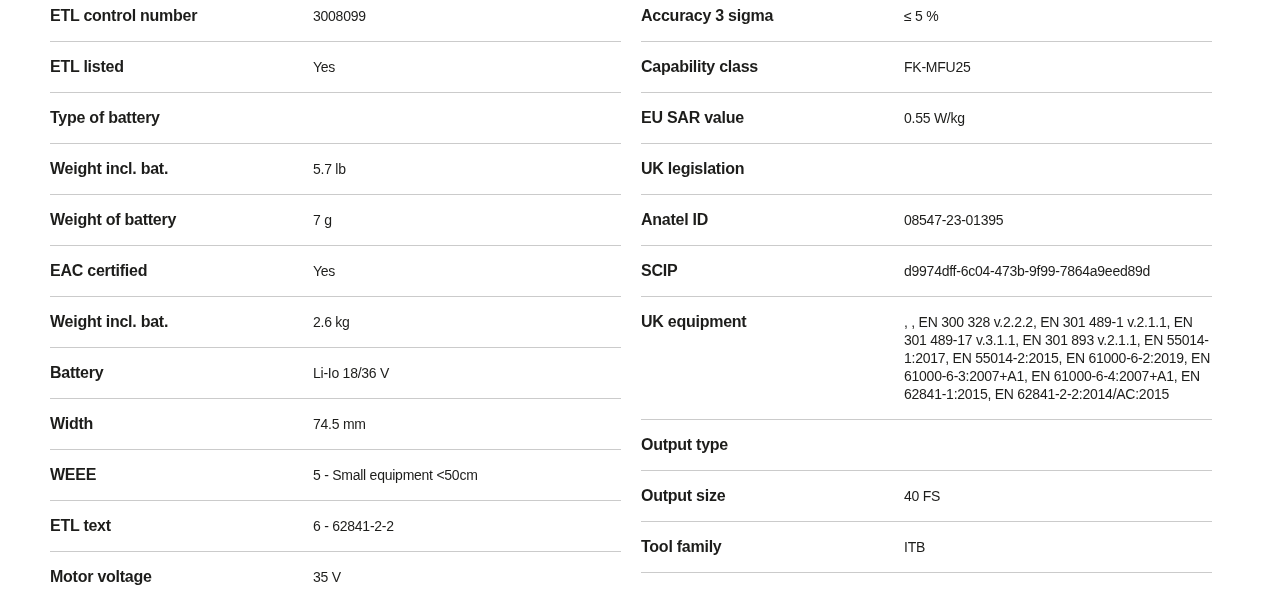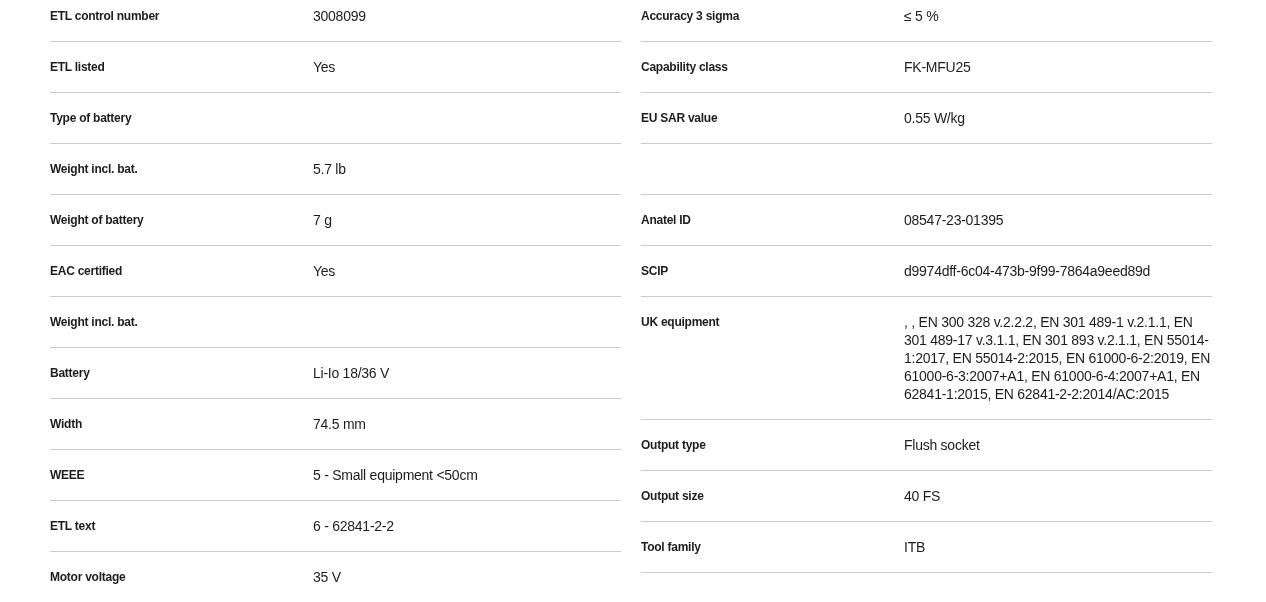--- a/index.html
+++ b/index.html
@@ -27,21 +27,21 @@
     display: flex;
     align-items: flex-start;
     box-sizing: border-box;
     min-height: 51px;
     padding: 16px 0;
     border-bottom: 1px solid var(--divider-color, #cbcbcb);
   }
   .spec-label {
     flex: 0 0 255px;
     width: 255px;
-    font-size: 12px;
+    font-size: 16px;
     line-height: 18px;
     font-weight: 700;
     letter-spacing: -0.25px;
     padding-right: 12px;
     box-sizing: border-box;
   }
   .spec-value {
     flex: 1;
     font-size: 14px;
     line-height: 18px;
@@ -74,20 +74,21 @@
     <div class="spec-row">
       <div class="spec-label">Weight of battery</div>
       <div class="spec-value">7 g</div>
     </div>
     <div class="spec-row">
       <div class="spec-label">EAC certified</div>
       <div class="spec-value">Yes</div>
     </div>
     <div class="spec-row">
       <div class="spec-label">Weight incl. bat.</div>
+      <div class="spec-value">2.6 kg</div>
     </div>
     <div class="spec-row">
       <div class="spec-label">Battery</div>
       <div class="spec-value">Li-Io 18/36 V</div>
     </div>
     <div class="spec-row">
       <div class="spec-label">Width</div>
       <div class="spec-value">74.5 mm</div>
     </div>
     <div class="spec-row">
@@ -111,36 +112,36 @@
     </div>
     <div class="spec-row">
       <div class="spec-label">Capability class</div>
       <div class="spec-value">FK-MFU25</div>
     </div>
     <div class="spec-row">
       <div class="spec-label">EU SAR value</div>
       <div class="spec-value">0.55 W/kg</div>
     </div>
     <div class="spec-row">
+      <div class="spec-label">UK legislation</div>
     </div>
     <div class="spec-row">
       <div class="spec-label">Anatel ID</div>
       <div class="spec-value">08547-23-01395</div>
     </div>
     <div class="spec-row">
       <div class="spec-label">SCIP</div>
       <div class="spec-value">d9974dff-6c04-473b-9f99-7864a9eed89d</div>
     </div>
     <div class="spec-row">
       <div class="spec-label">UK equipment</div>
       <div class="spec-value">, , EN 300 328 v.2.2.2, EN 301 489-1 v.2.1.1, EN 301 489-17 v.3.1.1, EN 301 893 v.2.1.1, EN 55014-1:2017, EN 55014-2:2015, EN 61000-6-2:2019, EN 61000-6-3:2007+A1, EN 61000-6-4:2007+A1, EN 62841-1:2015, EN 62841-2-2:2014/AC:2015</div>
     </div>
     <div class="spec-row">
       <div class="spec-label">Output type</div>
-      <div class="spec-value">Flush socket</div>
     </div>
     <div class="spec-row">
       <div class="spec-label">Output size</div>
       <div class="spec-value">40 FS</div>
     </div>
     <div class="spec-row">
       <div class="spec-label">Tool family</div>
       <div class="spec-value">ITB</div>
     </div>
   </section>

